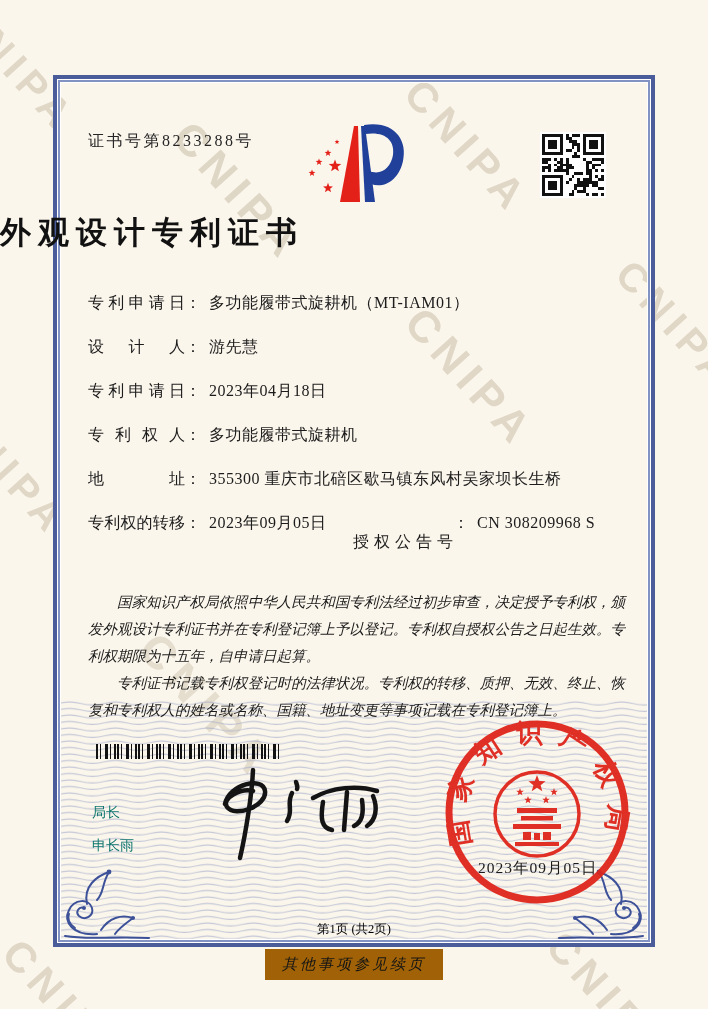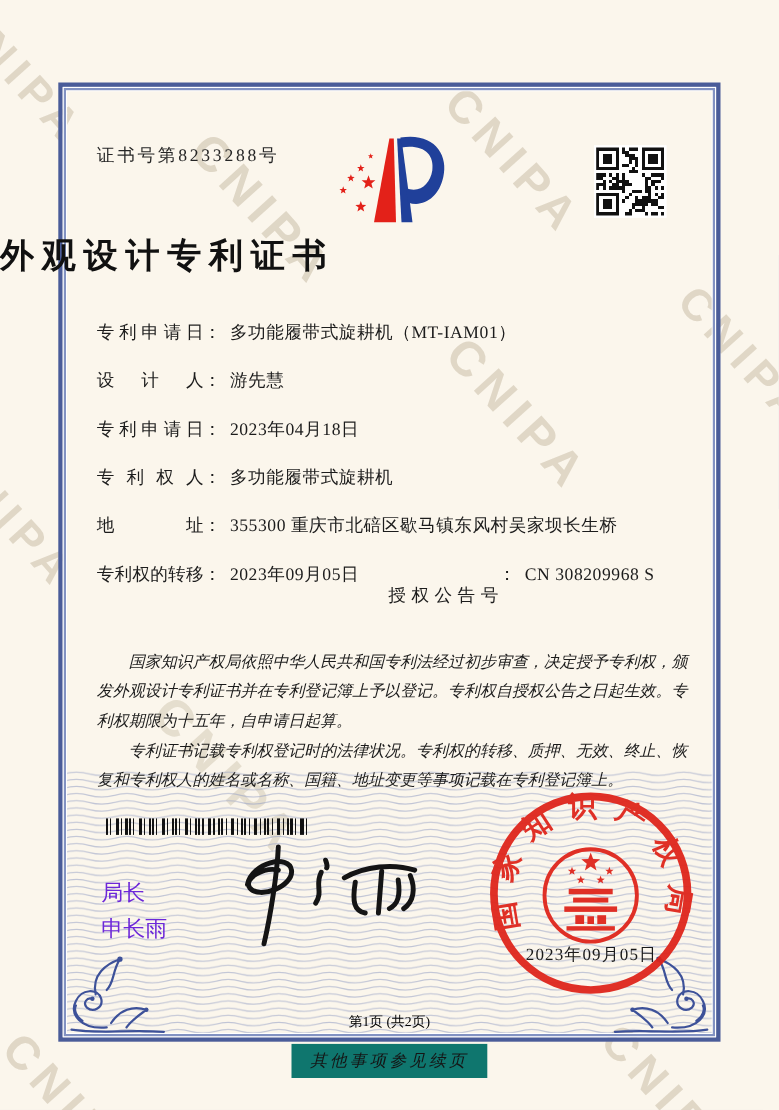--- a/index.html
+++ b/index.html
@@ -87,37 +87,37 @@
       #121212 0 2px,transparent 2px 4px,
       #121212 4px 5px,transparent 5px 9px,
       #121212 9px 12px,transparent 12px 14px,
       #121212 14px 15px,transparent 15px 18px,
       #121212 18px 20px,transparent 20px 21px);
   }
   
   .signer{
     position:absolute;left:92px;top:796px;z-index:3;
     font-family:"Liberation Sans","DejaVu Sans",sans-serif;
-    font-size:20px;line-height:33px;color:#6d28d9;
+    font-size:14px;line-height:33px;color:#0f766e;
   }
   .signature{position:absolute;left:195px;top:760px;width:215px;height:108px;z-index:3;}
   
   .seal{position:absolute;left:437px;top:712px;width:200px;height:200px;z-index:4;opacity:.93;}
   .sealdate{
     position:absolute;left:478px;top:858px;z-index:3;
     font-size:15.5px;letter-spacing:1px;color:#1a1a1a;
   }
   
   .pagenum{
     position:absolute;left:254px;top:921px;width:200px;z-index:3;
     text-align:center;font-size:12.5px;color:#000000;
   }
   .contnote{
     position:absolute;left:265px;top:949px;width:178px;height:31px;z-index:3;
-    background:#0f766e;
+    background:#a16207;
     display:flex;align-items:center;justify-content:center;
     font-size:15px;font-style:italic;letter-spacing:3px;color:#151515;
   }
 </style>
 </head>
 <body>
 
 <div class="page">
 
   <div class="watermark" style="left:-20px;top:-6px;font-size:40px;">CNIPA</div>

